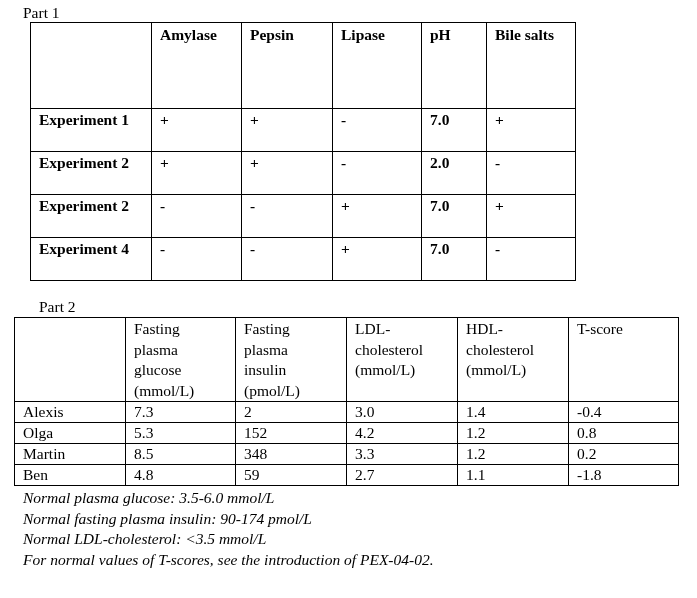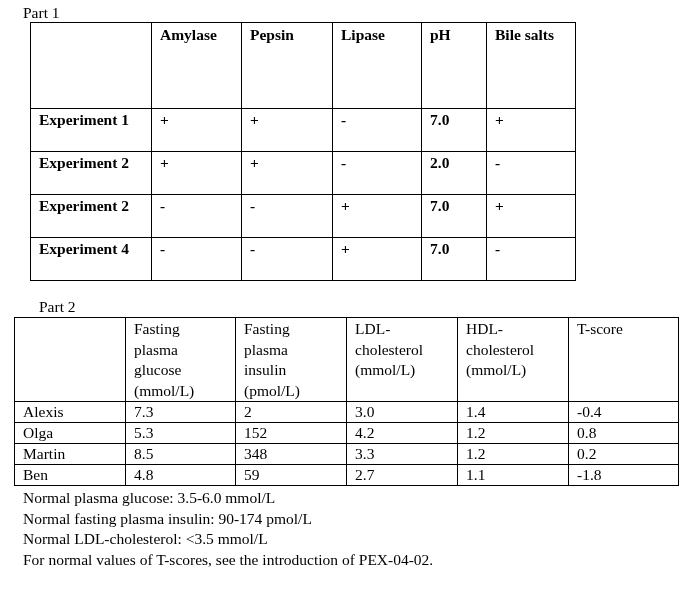--- a/index.html
+++ b/index.html
@@ -8,21 +8,21 @@
     .part-title { position:absolute; left:23px; line-height:18px; }
     table { position:absolute; border-collapse:collapse; table-layout:fixed; }
     td { border:1px solid #000; vertical-align:top; padding:0 0 0 8px; line-height:20px; }
     #t1 { left:30px; top:22px;font-weight:bold; }
     #t1 .hdr td { height:83px; padding-top:2px; }
     #t1 .row td { height:41px; padding-top:1px; }
     #t2 { left:14px; top:317px; }
     #t2 .hdr td { height:82px; padding-top:1px; line-height:20.5px; }
     #t2 .row td { height:20px; line-height:20px; }
     .notes { position:absolute; left:23px; top:488px; line-height:20.5px; }
-    .notes div { white-space:nowrap; }
+    .notes div { white-space:nowrap;font-style:italic; }
   </style>
 </head>
 <body>
 
 <div class="part-title" style="top:4px;">Part 1</div>
 
 <table id="t1">
   <colgroup>
     <col style="width:121px">
       <col style="width:90px">

